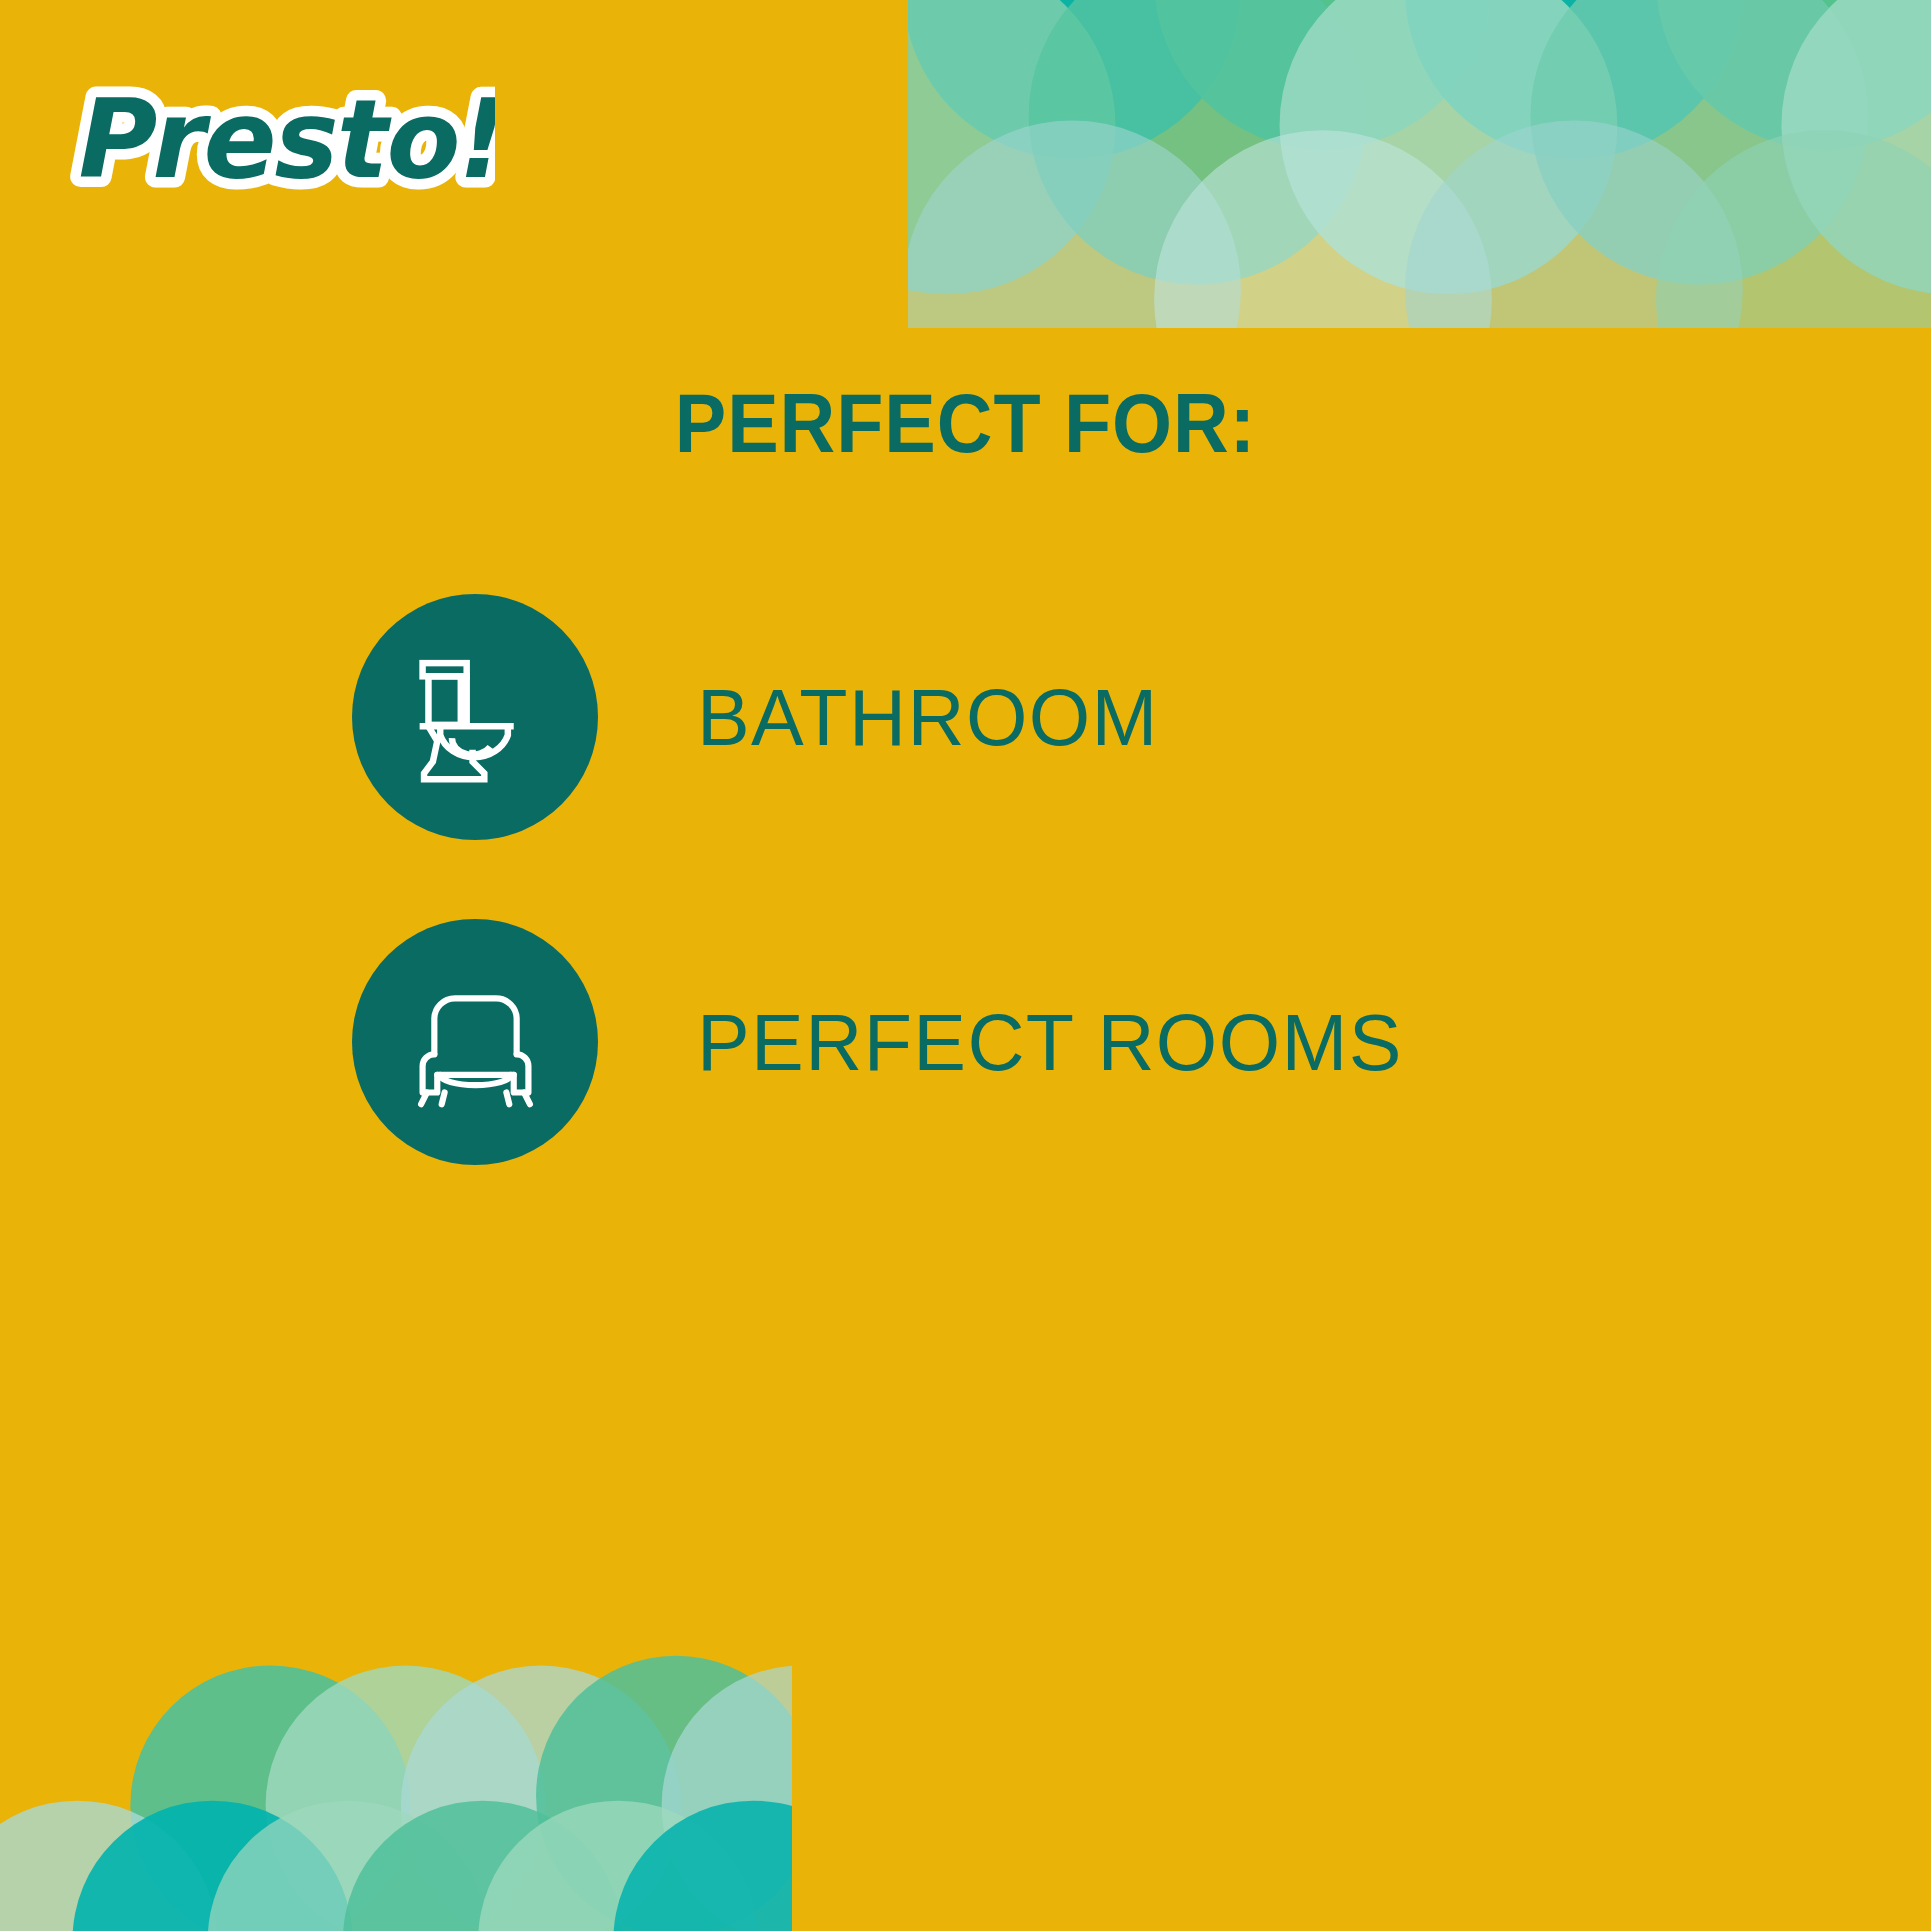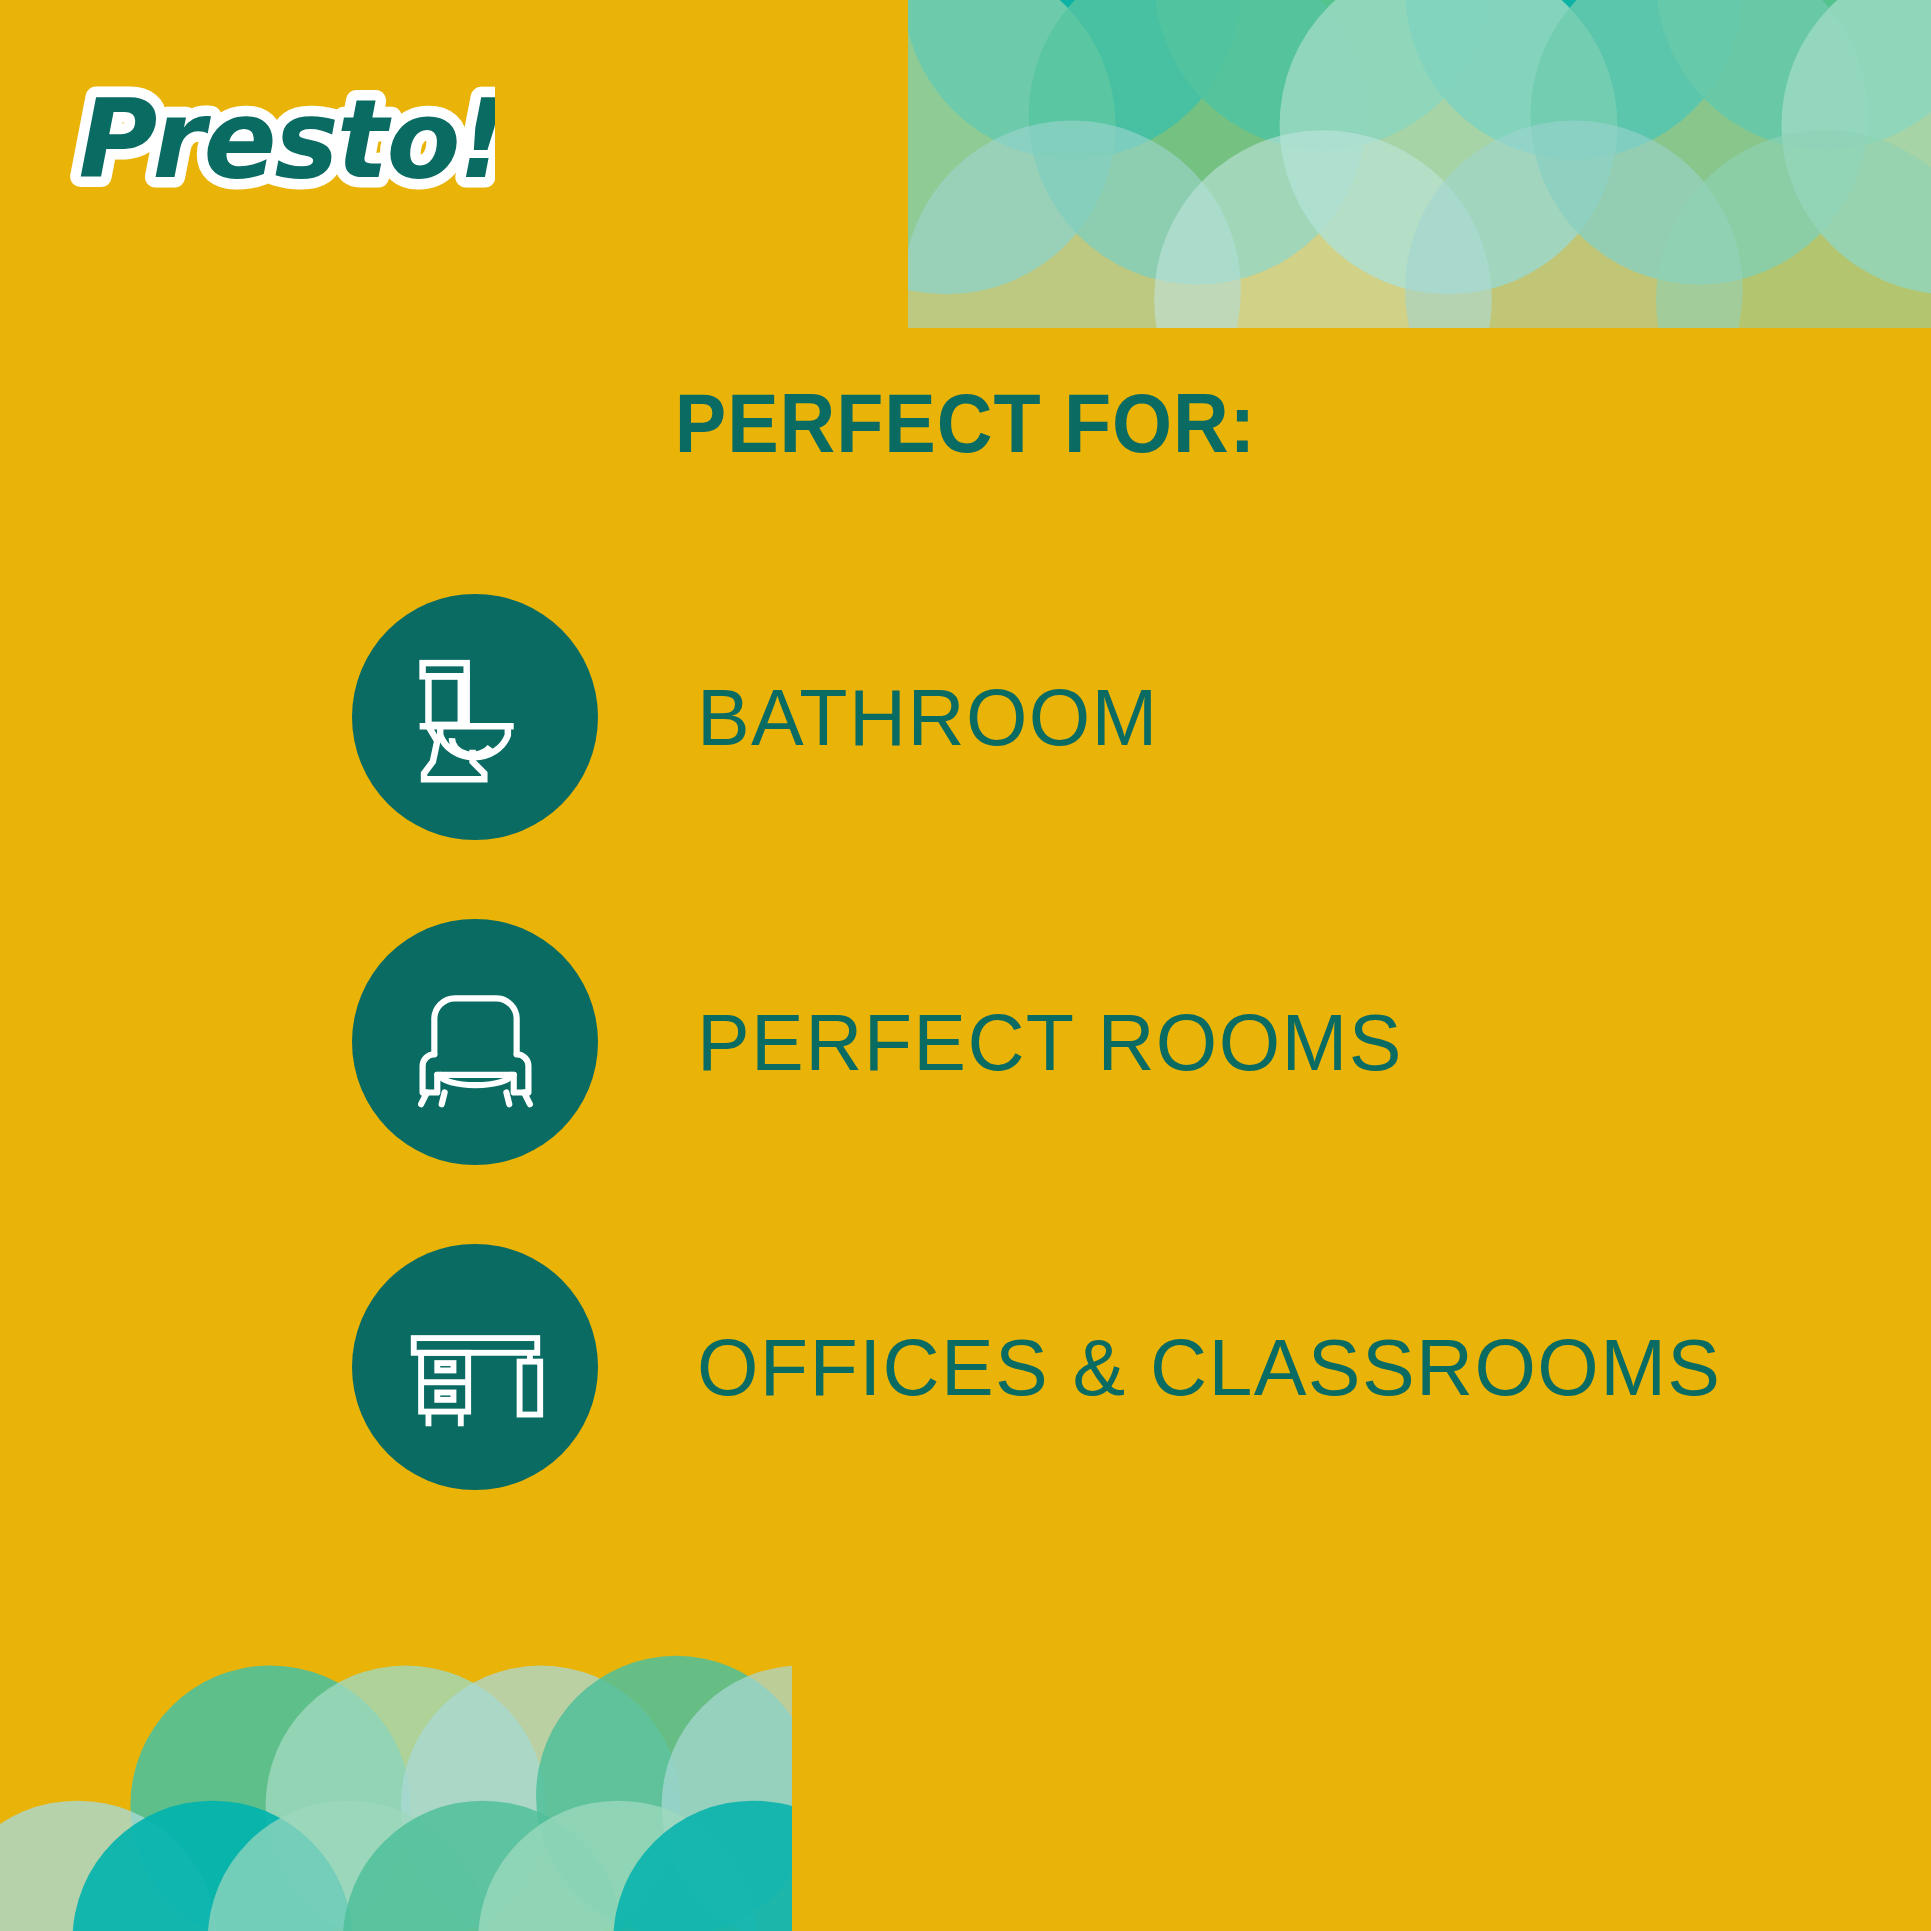--- a/index.html
+++ b/index.html
@@ -202,38 +202,16 @@
 
           <path d="M17 84 L13 92"></path>
           <path d="M83 84 L87 92"></path>
           <path d="M29 84 L27 92"></path>
           <path d="M71 84 L73 92"></path>
         </svg>
       </div>
       <div class="feature-label">PERFECT ROOMS</div>
     </div>
 
-    <div class="feature-row">
-      <div class="icon-circle">
-        <svg viewBox="0 0 100 100" fill="none" stroke="#ffffff" stroke-width="4" stroke-linejoin="miter" stroke-linecap="butt">
-
-          <rect x="8" y="30" width="84" height="10"></rect>
-
-          <rect x="13" y="40" width="32" height="40"></rect>
-
-          <path d="M13 60 H45"></path>
-
-          <rect x="24" y="47" width="11" height="5"></rect>
-          <rect x="24" y="67" width="11" height="5"></rect>
-
-          <path d="M18 80 V90"></path>
-          <path d="M40 80 V90"></path>
-
-          <path d="M87 40 V46"></path>
-          <rect x="80" y="46" width="14" height="36"></rect>
-        </svg>
-      </div>
-      <div class="feature-label">OFFICES &amp; CLASSROOMS</div>
-    </div>
 
   </div>
 </div>
 
 
 </body></html>

